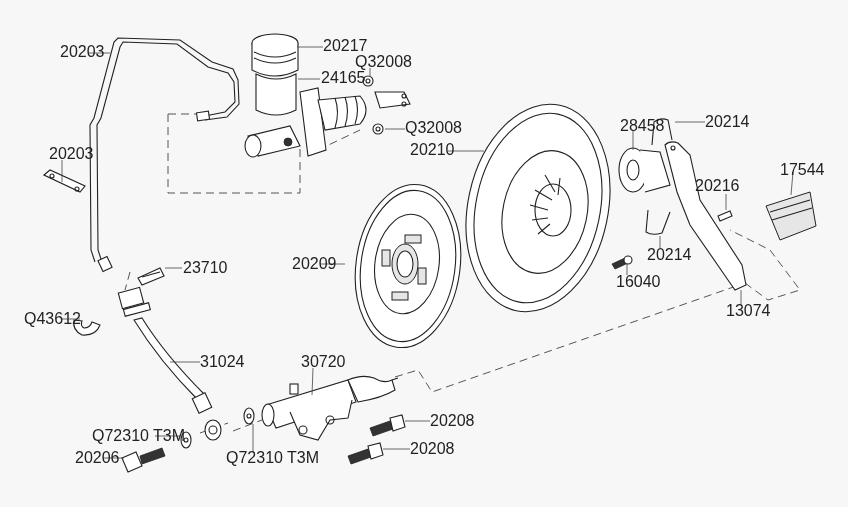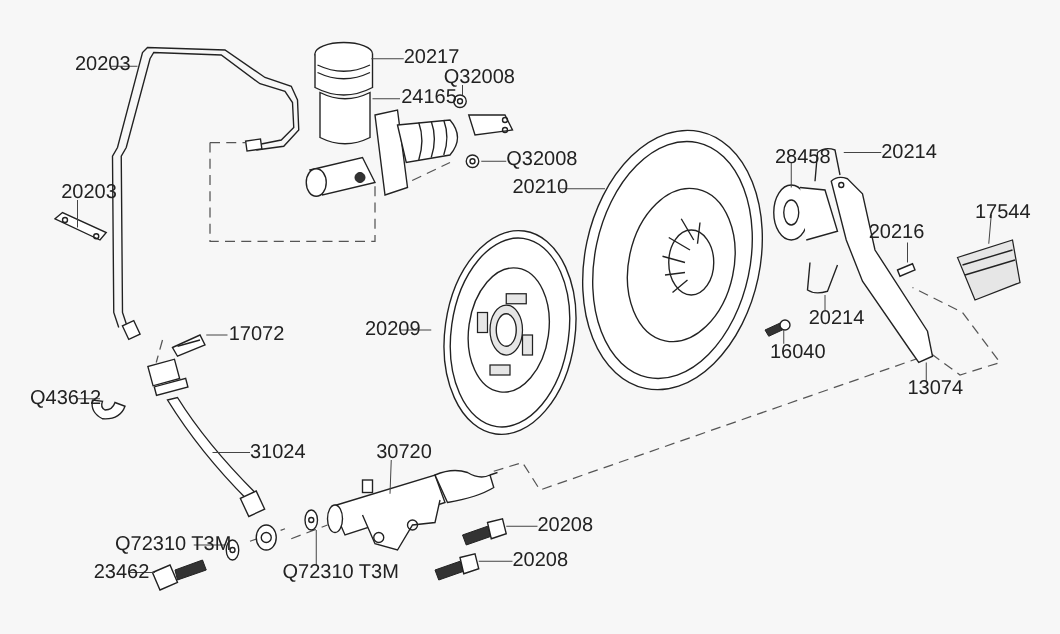--- a/index.html
+++ b/index.html
@@ -199,25 +199,25 @@
   <span class="lbl" style="left:321px;top:72px">24165</span>
   <span class="lbl" style="left:355px;top:56px">Q32008</span>
   <span class="lbl" style="left:405px;top:122px">Q32008</span>
   <span class="lbl" style="left:49px;top:148px">20203</span>
   <span class="lbl" style="left:410px;top:144px">20210</span>
   <span class="lbl" style="left:620px;top:120px">28458</span>
   <span class="lbl" style="left:705px;top:116px">20214</span>
   <span class="lbl" style="left:695px;top:180px">20216</span>
   <span class="lbl" style="left:780px;top:164px">17544</span>
   <span class="lbl" style="left:292px;top:258px">20209</span>
-  <span class="lbl" style="left:183px;top:262px">17072</span>
+  <span class="lbl" style="left:183px;top:262px">23710</span>
   <span class="lbl" style="left:647px;top:249px">20214</span>
   <span class="lbl" style="left:616px;top:276px">16040</span>
   <span class="lbl" style="left:726px;top:305px">13074</span>
   <span class="lbl" style="left:24px;top:313px">Q43612</span>
   <span class="lbl" style="left:200px;top:356px">31024</span>
   <span class="lbl" style="left:301px;top:356px">30720</span>
   <span class="lbl" style="left:430px;top:415px">20208</span>
   <span class="lbl" style="left:92px;top:430px">Q72310 T3M</span>
   <span class="lbl" style="left:226px;top:452px">Q72310 T3M</span>
   <span class="lbl" style="left:410px;top:443px">20208</span>
-  <span class="lbl" style="left:75px;top:452px">23462</span>
+  <span class="lbl" style="left:75px;top:452px">20206</span>
 </div>
 
 </body></html>

